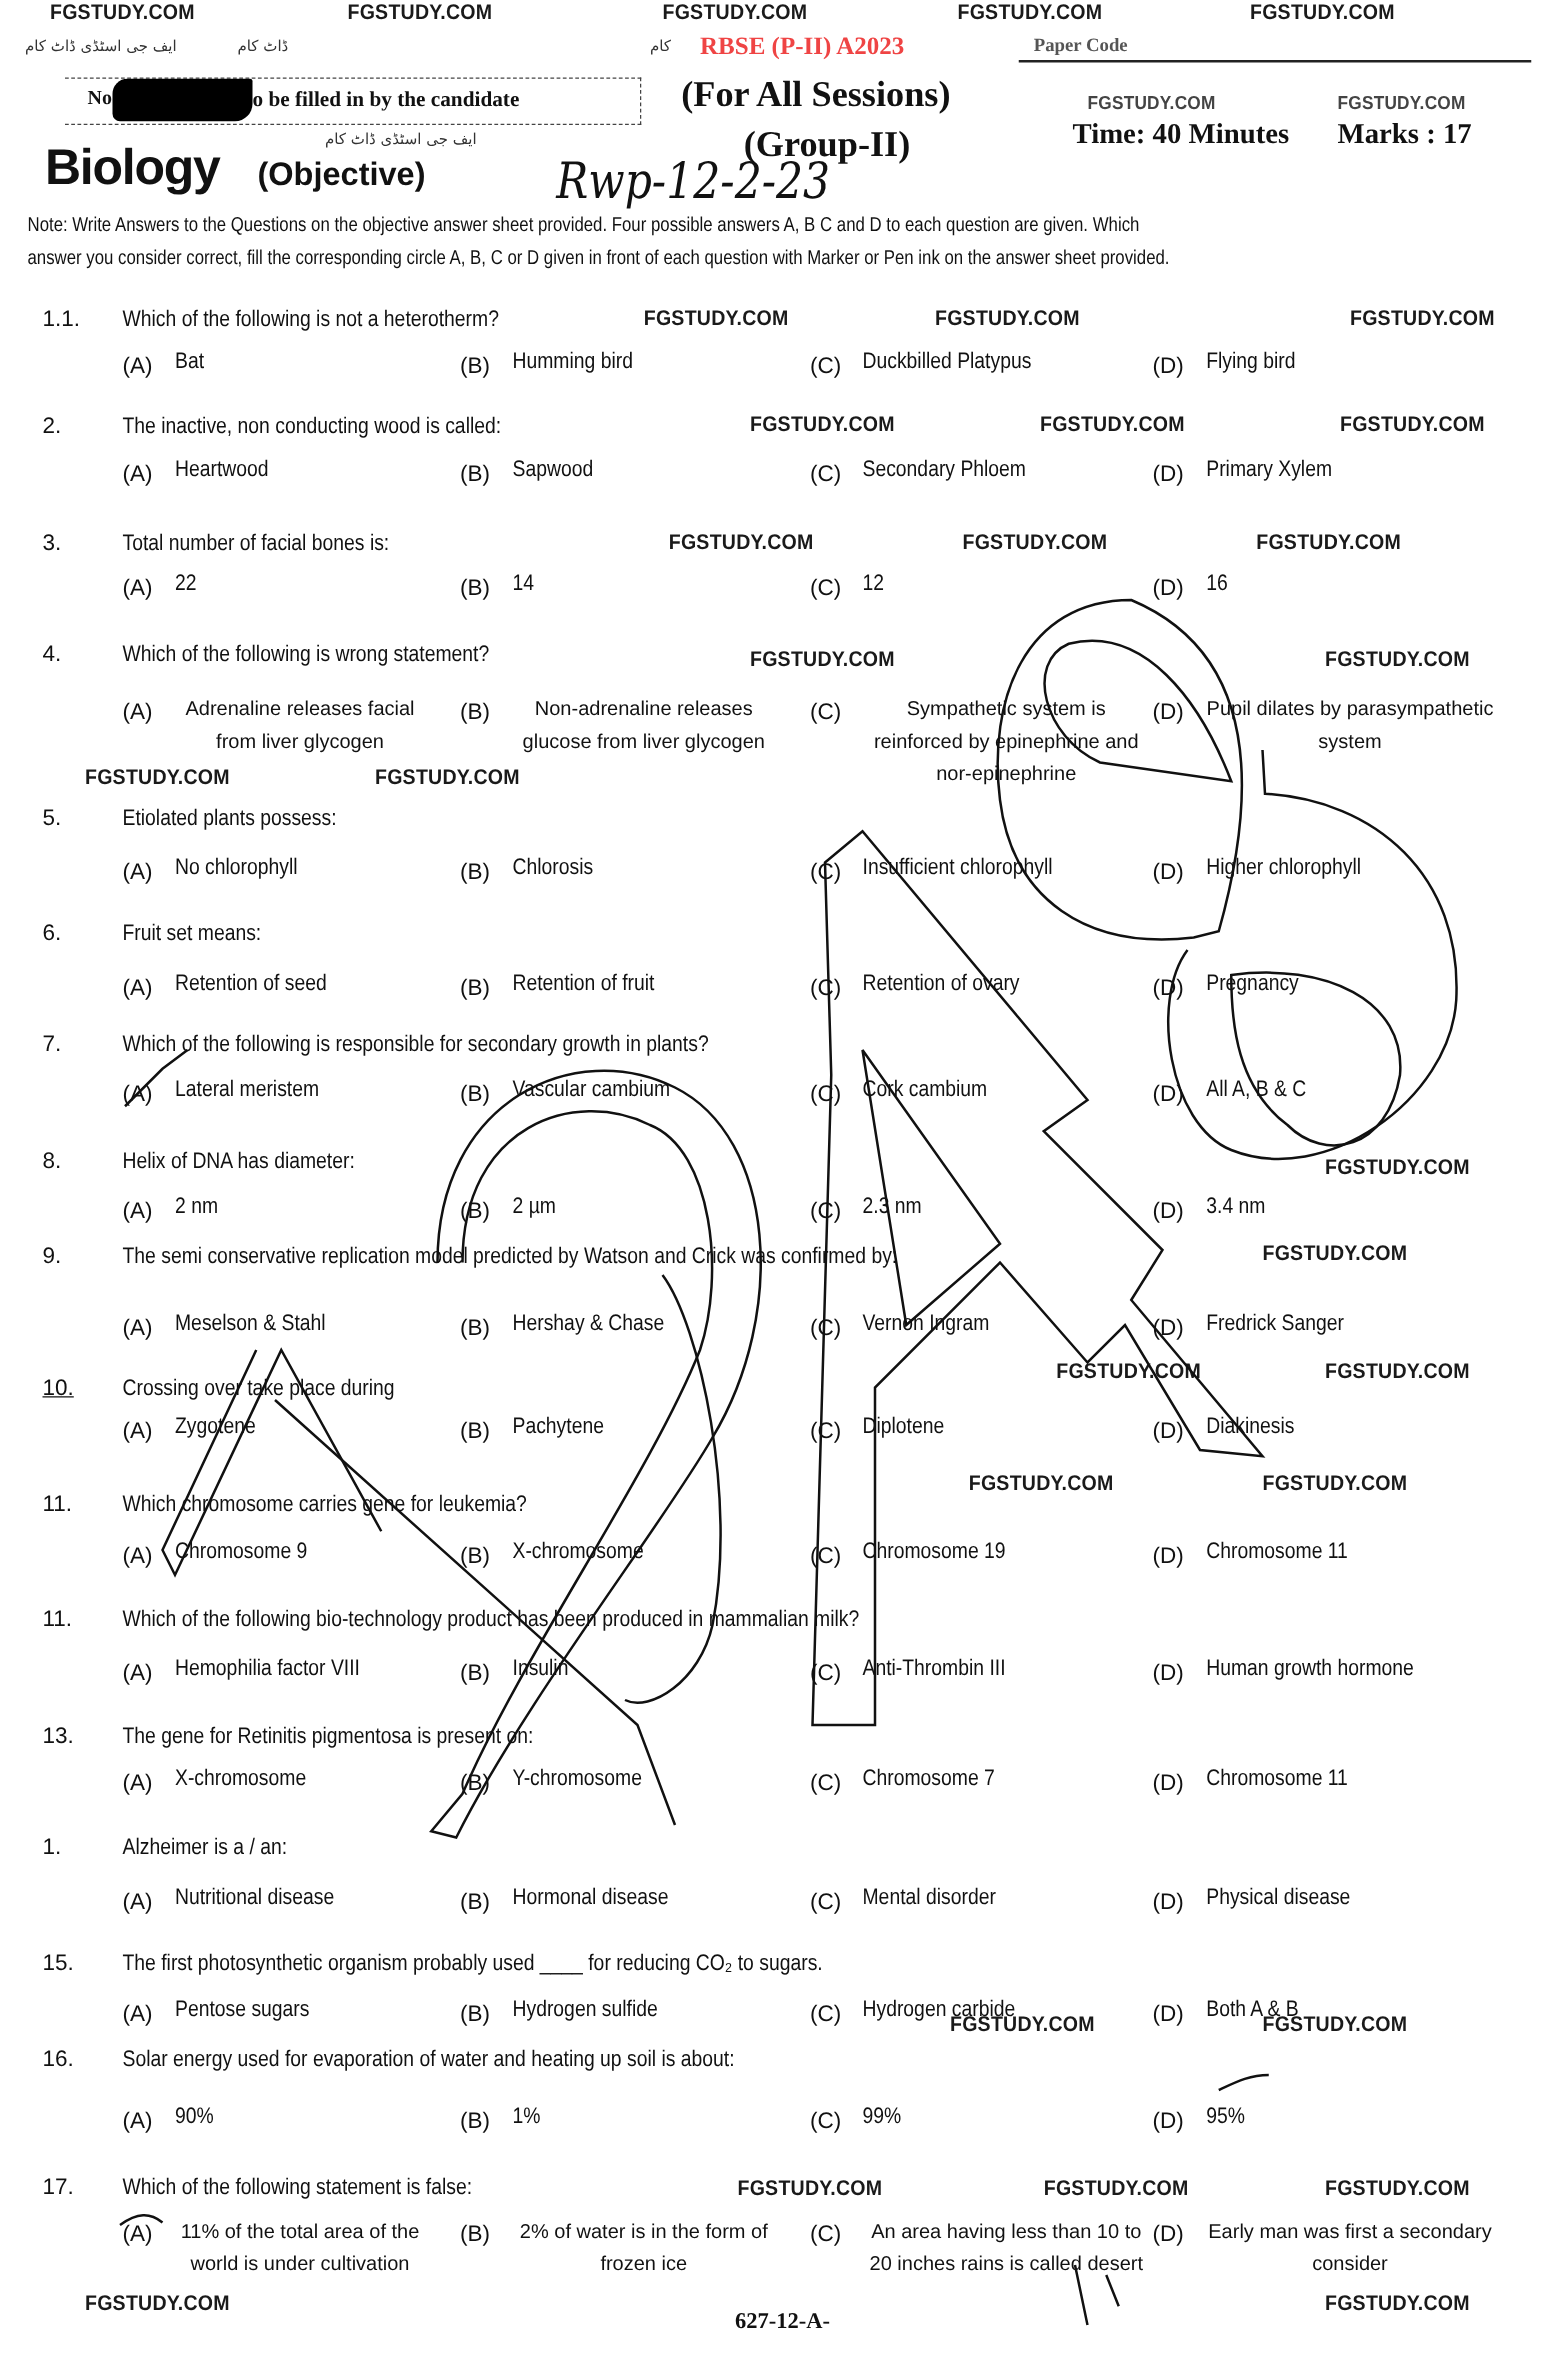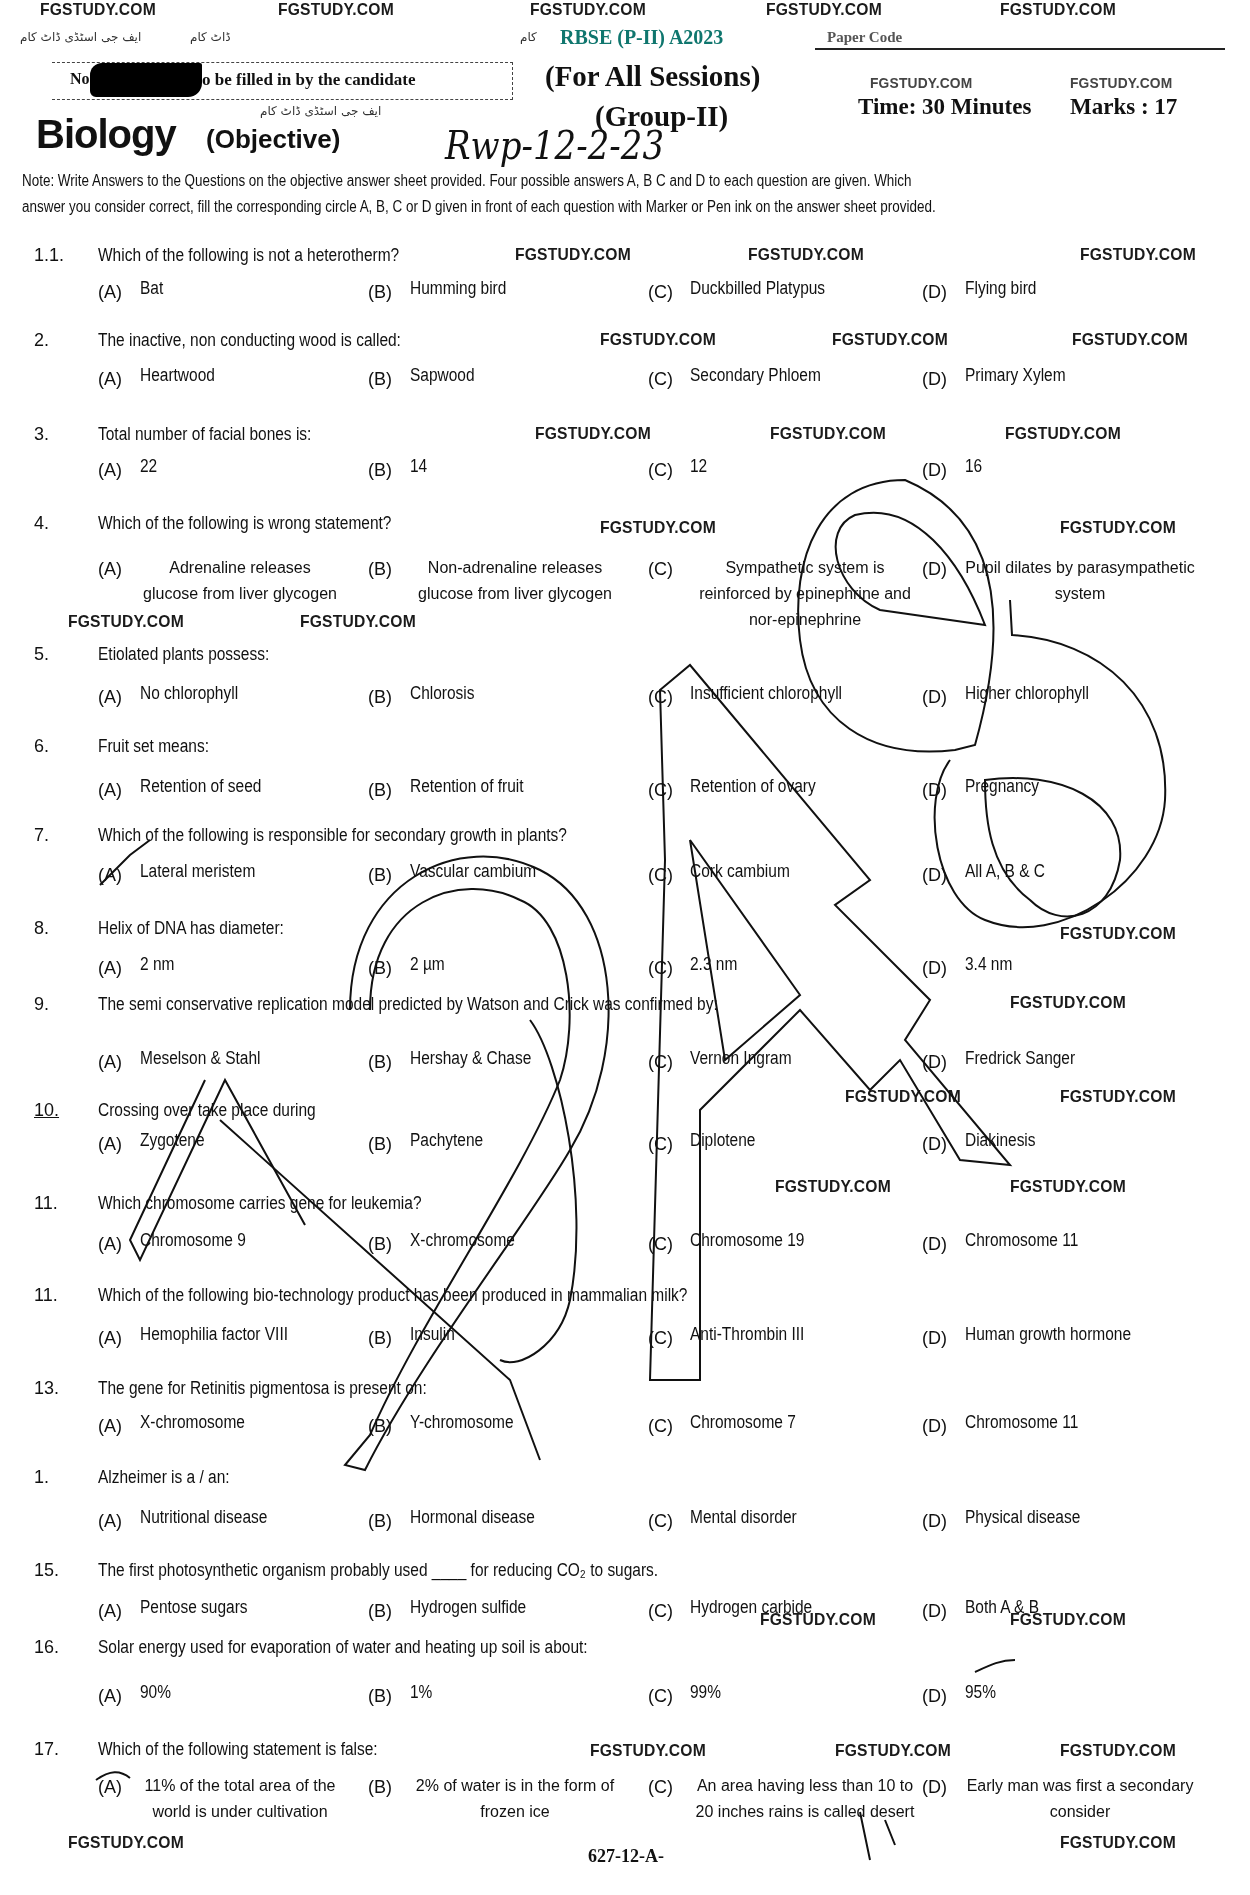--- a/index.html
+++ b/index.html
@@ -24,38 +24,38 @@
 <div>
   <span class="abs wm" style="left:40px;top:0px;">FGSTUDY.COM</span>
   <span class="abs wm" style="left:278px;top:0px;">FGSTUDY.COM</span>
   <span class="abs wm" style="left:530px;top:0px;">FGSTUDY.COM</span>
   <span class="abs wm" style="left:766px;top:0px;">FGSTUDY.COM</span>
   <span class="abs wm" style="left:1000px;top:0px;">FGSTUDY.COM</span>
 
   <span class="abs urdu" style="left:20px;top:30px;">ایف جی اسٹڈی ڈاٹ کام</span>
   <span class="abs urdu" style="left:190px;top:30px;">ڈاٹ کام</span>
   <span class="abs urdu" style="left:520px;top:30px;">کام</span>
-  <span class="abs serif-b" style="left:560px;top:26px;font-size:20px;color:#0f766e;">RBSE (P-II) A2023</span>
+  <span class="abs serif-b" style="left:560px;top:26px;font-size:20px;color:#ef4444;">RBSE (P-II) A2023</span>
   <div class="abs" style="left:815px;top:28px;width:410px;height:20px;border-bottom:2px solid #222;">
     <span class="serif-b" style="font-size:15px;color:#555;padding-left:12px;">Paper Code</span>
   </div>
 
   <div class="cand-box">
     <span class="abs serif-b" style="left:18px;top:7px;font-size:16px;text-align:right;">No</span>
     <div class="redact"></div>
     <span class="abs serif-b" style="left:150px;top:7px;font-size:17px;">o be filled in by the candidate</span>
   </div>
 
   <span class="abs serif-b" style="left:545px;top:60px;font-size:29px;">(For All Sessions)</span>
   <span class="abs wm" style="left:870px;top:74px;font-size:15px;color:#444;">FGSTUDY.COM</span>
   <span class="abs wm" style="left:1070px;top:74px;font-size:15px;color:#444;">FGSTUDY.COM</span>
 
   <span class="abs urdu" style="left:260px;top:104px;">ایف جی اسٹڈی ڈاٹ کام</span>
   <span class="abs serif-b" style="left:595px;top:100px;font-size:29px;">(Group-II)</span>
-  <span class="abs serif-b" style="left:858px;top:94px;font-size:23px;">Time: 30 Minutes</span>
+  <span class="abs serif-b" style="left:858px;top:94px;font-size:23px;">Time: 40 Minutes</span>
   <span class="abs serif-b" style="left:1070px;top:94px;font-size:23px;">Marks : 17</span>
 
   <span class="abs" style="left:36px;top:112px;font-size:40px;font-weight:bold;letter-spacing:-1px;">Biology</span>
   <span class="abs" style="left:190px;top:124px;font-size:26px;font-weight:bold;margin-left:16px;">(Objective)</span>
   <span class="abs" style="left:445px;top:122px;font-size:40px;font-family:'DejaVu Serif', serif;font-style:italic;transform:scaleX(0.85);transform-origin:left;">Rwp-12-2-23</span>
 </div>
 
 <div>
   <span class="abs note" style="left:22px;top:172px;">Note: Write Answers to the Questions on the objective answer sheet provided. Four possible answers A, B C and D to each question are given. Which</span>
   <span class="abs note" style="left:22px;top:198px;">answer you consider correct, fill the corresponding circle A, B, C or D given in front of each question with Marker or Pen ink on the answer sheet provided.</span>
@@ -95,21 +95,21 @@
       <span class="abs opt" style="left: 410px; top: 456px;">14</span>
       <span class="abs lbl" style="left: 648px; top: 460px;">(C)</span>
       <span class="abs opt" style="left: 690px; top: 456px;">12</span>
       <span class="abs lbl" style="left: 922px; top: 460px;">(D)</span>
       <span class="abs opt" style="left: 965px; top: 456px;">16</span>
     </div>
     <div>
       <span class="abs qnum" style="left: 34px; top: 513px;">4.</span>
       <span class="abs q" style="left: 98px; top: 513px;">Which of the following is wrong statement?</span>
       <span class="abs lbl" style="left: 98px; top: 559px;">(A)</span>
-      <span class="abs opt multi" style="width: 200px; white-space: normal; transform: none; font-size: 16px; left: 140px; top: 555px;">Adrenaline releases glucose from liver glycogen</span>
+      <span class="abs opt multi" style="width: 200px; white-space: normal; transform: none; font-size: 16px; left: 140px; top: 555px;">Adrenaline releases facial from liver glycogen</span>
       <span class="abs lbl" style="left: 368px; top: 559px;">(B)</span>
       <span class="abs opt multi" style="width: 210px; white-space: normal; transform: none; font-size: 16px; left: 410px; top: 555px;">Non-adrenaline releases glucose from liver glycogen</span>
       <span class="abs lbl" style="left: 648px; top: 559px;">(C)</span>
       <span class="abs opt multi" style="width: 230px; white-space: normal; transform: none; font-size: 16px; left: 690px; top: 555px;">Sympathetic system is reinforced by epinephrine and nor-epinephrine</span>
       <span class="abs lbl" style="left: 922px; top: 559px;">(D)</span>
       <span class="abs opt multi" style="width: 230px; white-space: normal; transform: none; font-size: 16px; left: 965px; top: 555px;">Pupil dilates by parasympathetic system</span>
     </div>
     <div>
       <span class="abs qnum" style="left: 34px; top: 644px;">5.</span>
       <span class="abs q" style="left: 98px; top: 644px;">Etiolated plants possess:</span>

